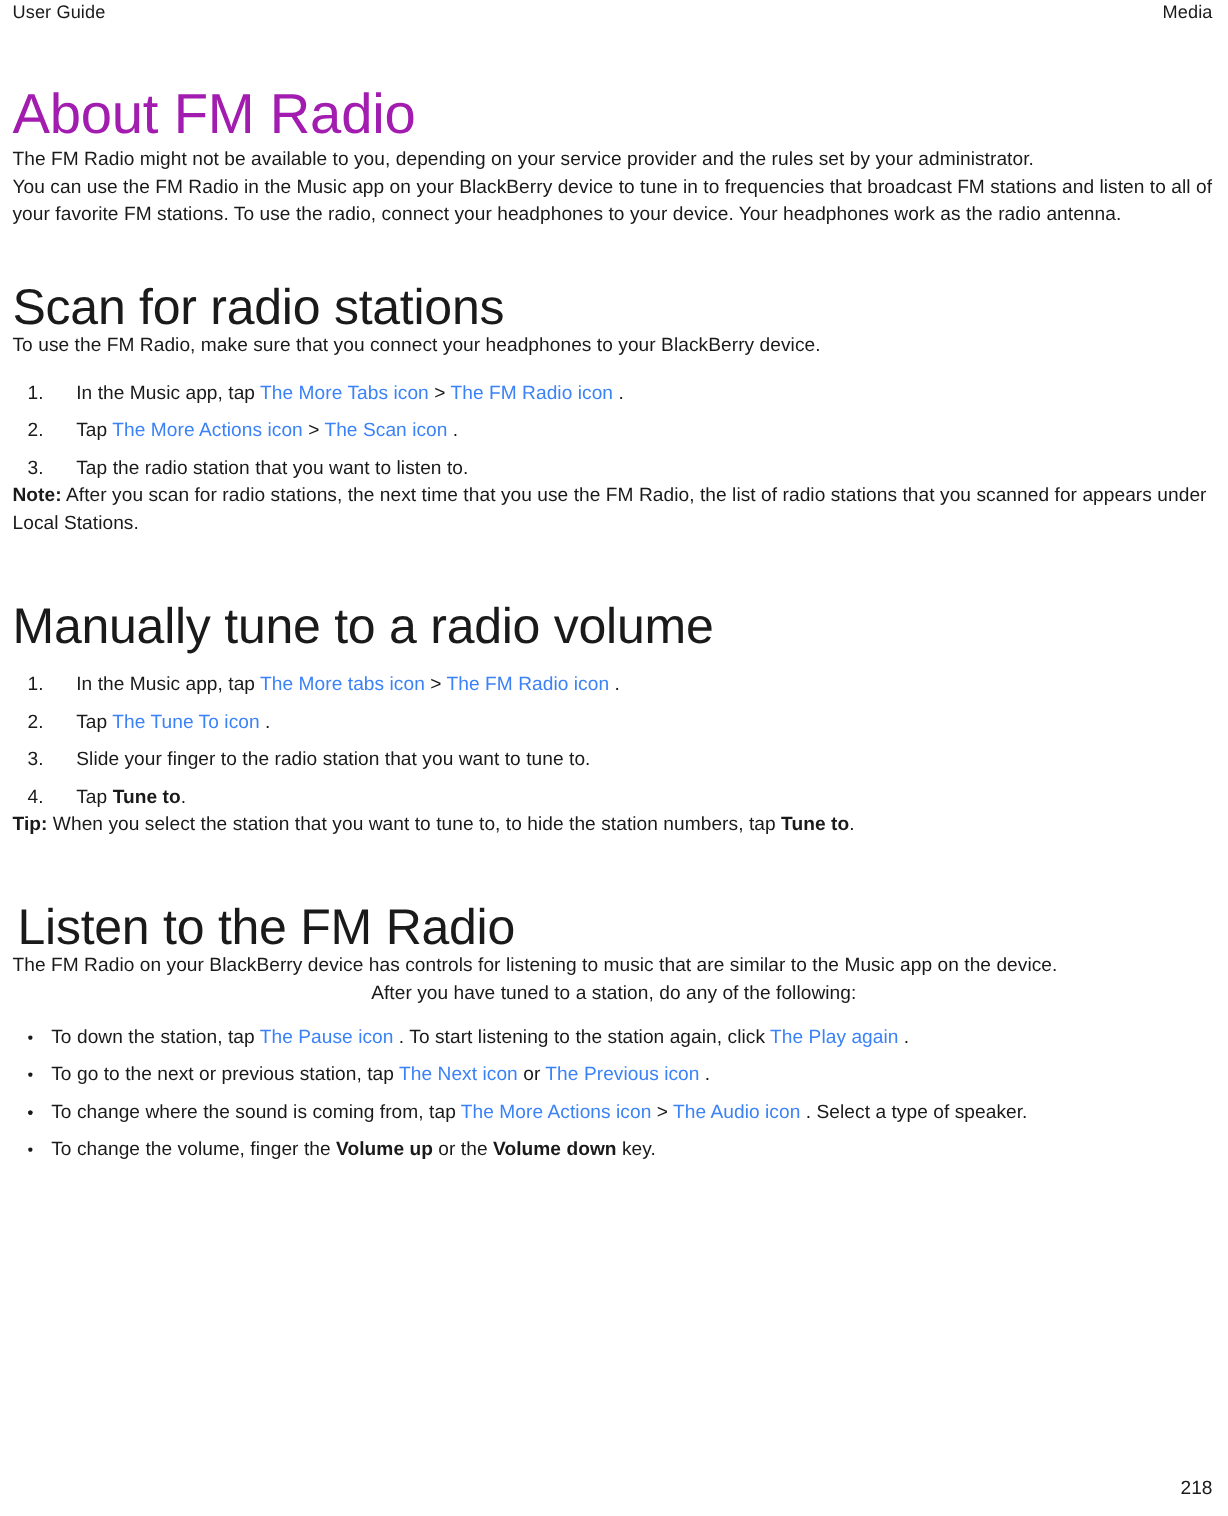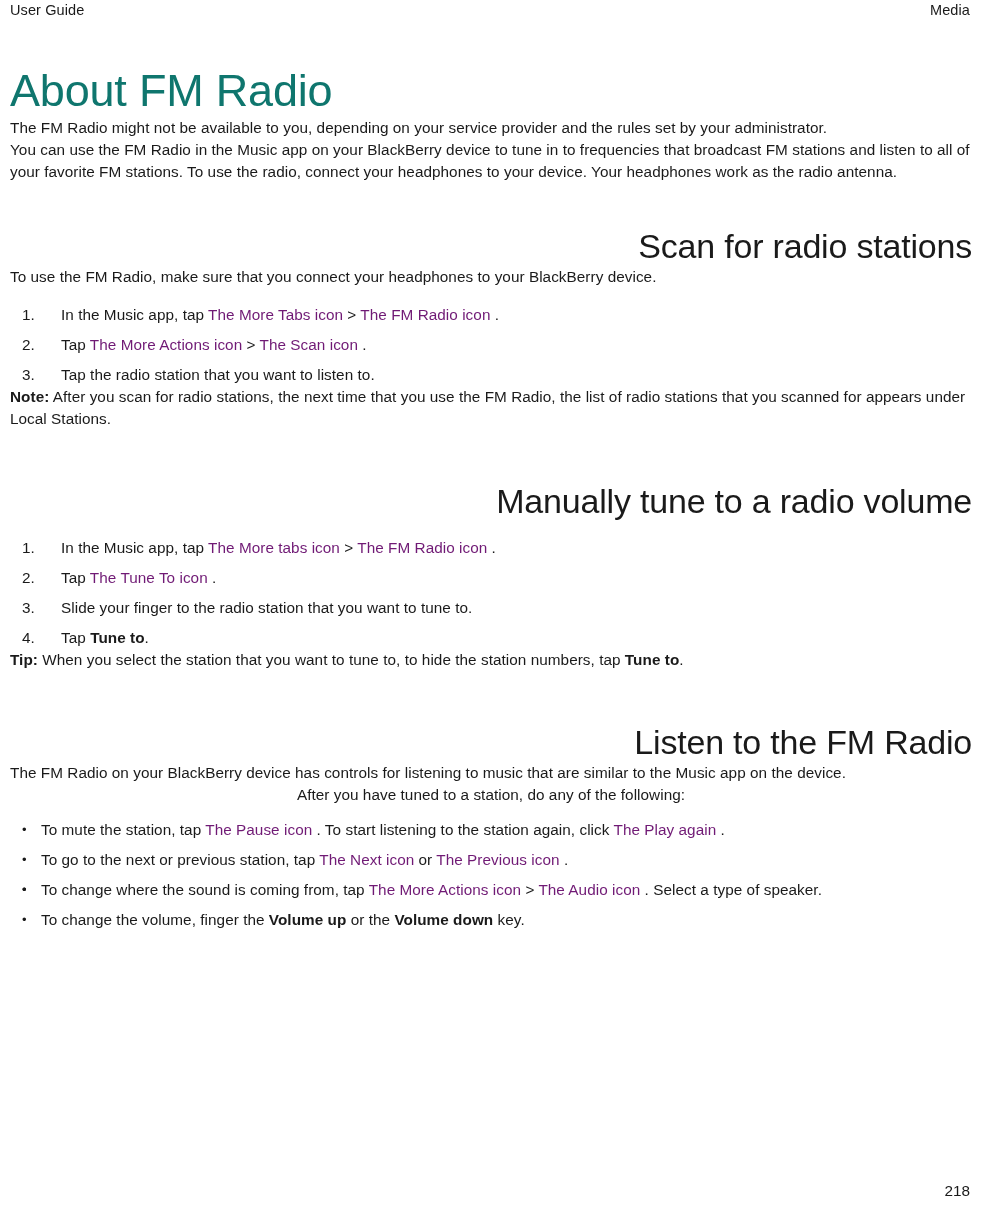--- a/index.html
+++ b/index.html
@@ -36,55 +36,54 @@
     padding-top: 1px;
     letter-spacing: 0.1px;
   }
   .run-header .rh-right { padding-right: 2px; }
 
   
   .doc-title {
     font-size: 45px;
     line-height: 52px;
     font-weight: 400;
-    color: #0f766e;
+    color: #a21caf;
     margin: 46px 0 0 0;
     letter-spacing: -0.2px;
   }
 
   .section-title {
-    font-size: 34px;
+    font-size: 40px;
     line-height: 40px;
     font-weight: 400;
     color: #1a1a1a;
     letter-spacing: -0.2px;
-    text-align: right;
   }
   .st-scan   { margin: 43px 0 0 0; }
   .st-manual { margin: 51px 0 0 0; }
-  .st-listen { margin: 51px 0 0 16px; }
+  .st-listen { margin: 51px 0 0 4px; }
 
   
   p.body {
     font-size: 15.3px;
     line-height: 22px;
     margin: 0;
     color: #1a1a1a;
     letter-spacing: 0.05px;
   }
   .p-gap-21 { margin-top: 21px; }
   .p-gap-24 { margin-top: 24px; }
   .p-gap-26 { margin-top: 26px; text-align: center; }
   .p-gap-34 { margin-top: 34px; }
 
   b, .bold { font-weight: bold; }
 
   
   .icon-ref {
-    color: #701a75;
+    color: #3b82f6;
     white-space: nowrap;
   }
 
   
   ol.steps {
     list-style: none;
     margin: 16px 0 0 0;
     padding: 0;
     counter-reset: step;
   }
@@ -185,21 +184,21 @@
     <b>Tip:</b><span><span> When you select the station that you want to tune to, to hide the station numbers, tap </span><b>Tune to</b><span>.</span></span>
   </p>
 
   <h2 class="section-title st-listen">Listen to the FM Radio</h2>
 
   <p class="body p-gap-21">The FM Radio on your BlackBerry device has controls for listening to music that are similar to the Music app on the device.</p>
 
   <p class="body p-gap-26">After you have tuned to a station, do any of the following:</p>
 
   <ul class="bullets">
-      <li><span class="dot">•</span><span><span>To mute the station, tap </span><span class="icon-ref">The Pause icon</span><span> . To start listening to the station again, click </span><span class="icon-ref">The Play again</span><span> .</span></span></li>
+      <li><span class="dot">•</span><span><span>To down the station, tap </span><span class="icon-ref">The Pause icon</span><span> . To start listening to the station again, click </span><span class="icon-ref">The Play again</span><span> .</span></span></li>
       <li><span class="dot">•</span><span><span>To go to the next or previous station, tap </span><span class="icon-ref">The Next icon</span><span> or </span><span class="icon-ref">The Previous icon</span><span> .</span></span></li>
       <li><span class="dot">•</span></li>
       <li><span class="dot">•</span><span><span>To change where the sound is coming from, tap </span><span class="icon-ref">The More Actions icon</span><span> &gt; </span><span class="icon-ref">The Audio icon</span><span> . Select a type of speaker.</span></span></li>
       <li><span class="dot">•</span><span><span> To change the volume, finger the </span><b>Volume up</b><span> or the </span><b>Volume down</b><span> key.</span></span></li>
     </ul>
 
   <div class="page-number">218</div>
 
 </div>
 

